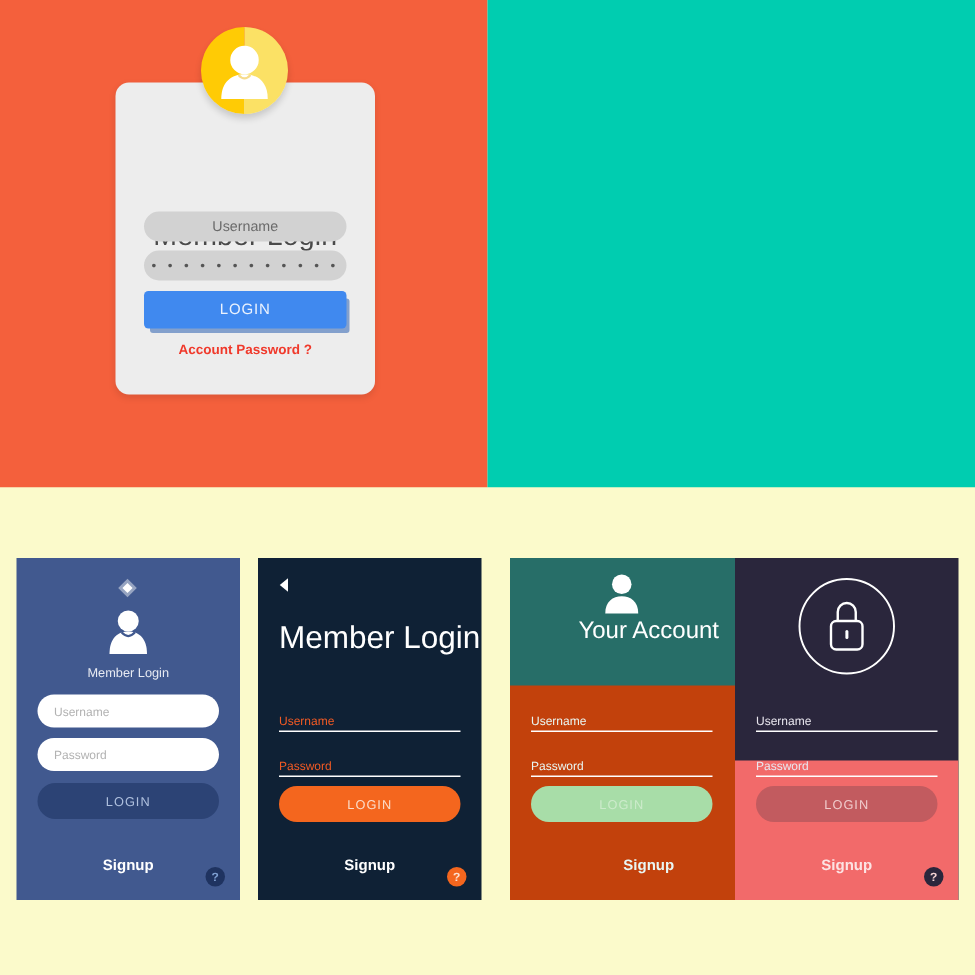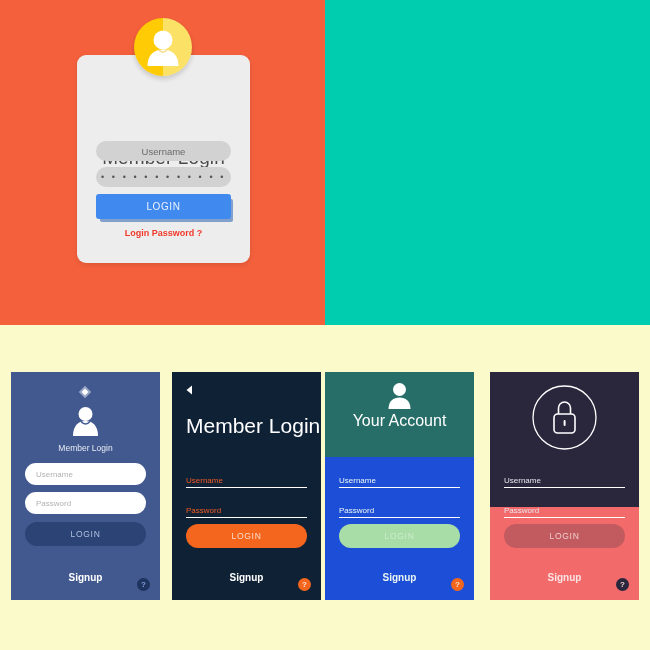--- a/index.html
+++ b/index.html
@@ -70,21 +70,21 @@
   .card-login .f1{top:86px;}
   .card-login .f2{top:112px;}
   .card-login .btn{top:139px;}
   .card-login .forgot{top:173px;}
 
   
   .bottom{position:absolute;left:0;top:325px;width:650px;height:325px;background:#FBFACB;}
   .phone{position:absolute;top:47px;width:149px;height:228px;overflow:hidden;}
   .p1{left:11px;background:#41598F;}
   .p2{left:172px;background:#0F2135;}
-  .p3{left:325px;background:#1d4ed8;}
+  .p3{left:340px;background:#c2410c;padding-left:36px;}
   .p4{left:490px;background:#2A263C;}
 
   .p3 .hdr{position:absolute;left:0;top:0;width:100%;height:85px;background:#276E68;}
   .p4 .lower{position:absolute;left:0;bottom:0;width:100%;height:93px;background:#F26A6A;}
 
   .ph-title{position:absolute;left:0;width:100%;text-align:center;color:#FFFFFF;}
   .ph-sub{position:absolute;left:0;width:100%;text-align:center;font-size:8.5px;color:#E7EAF2;}
 
   .inp-pill{
     position:absolute;left:14px;width:121px;height:22px;
@@ -178,21 +178,21 @@
         <div class="card-title title-login">Member Login</div>
 
         <div class="field f1">Username</div>
 
         <div class="field f2">
           <span class="dots">• • • • • • • • • • • •</span>
         </div>
 
         <div class="cta btn">LOGIN</div>
 
-        <div class="forgot">Login Password ?</div>
+        <div class="forgot">Account Password ?</div>
       </div>
     </div>
 
     <div class="top-half half-teal">
 
       
 
       
     </div>
   </div>

